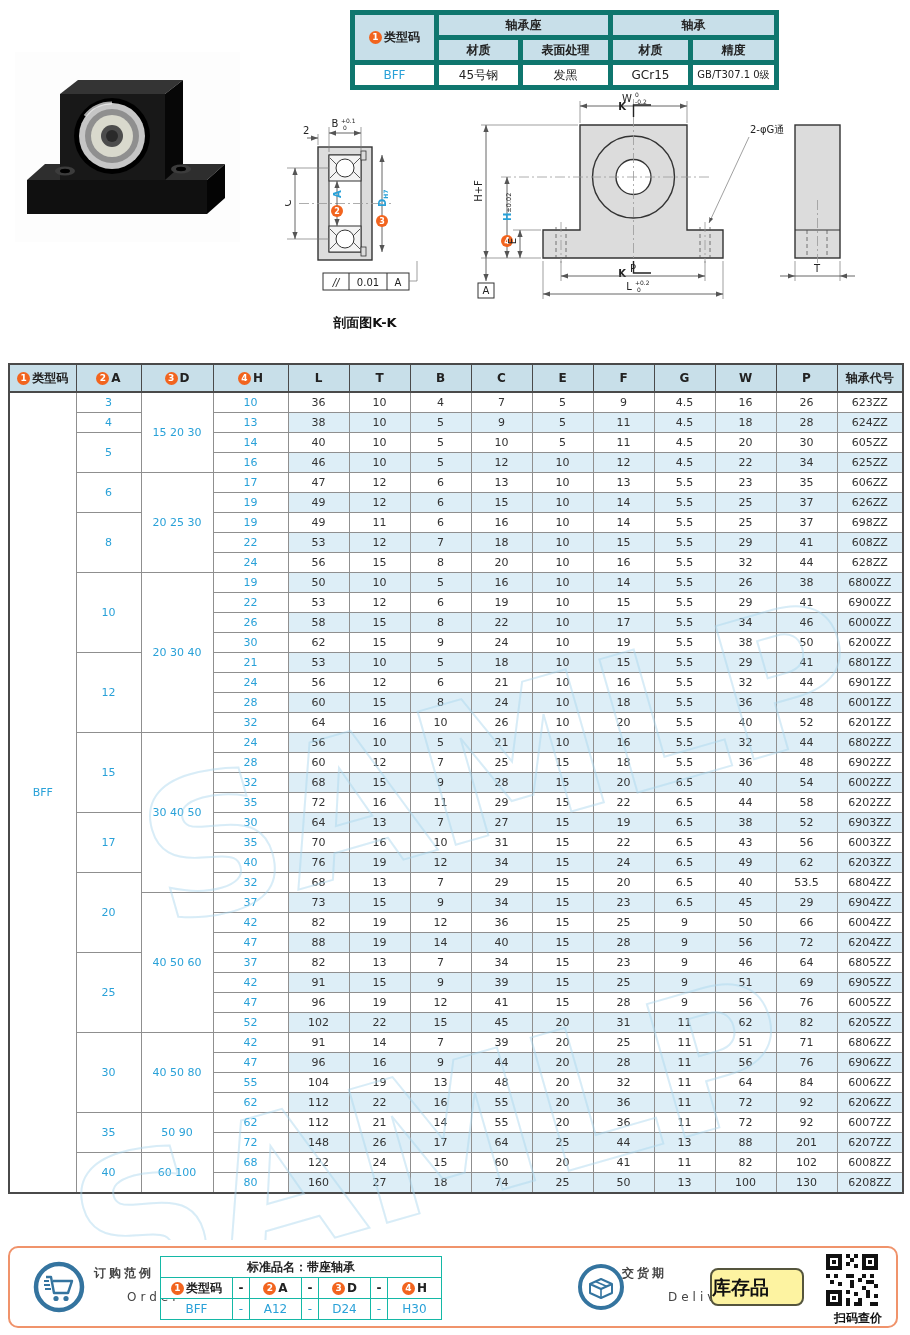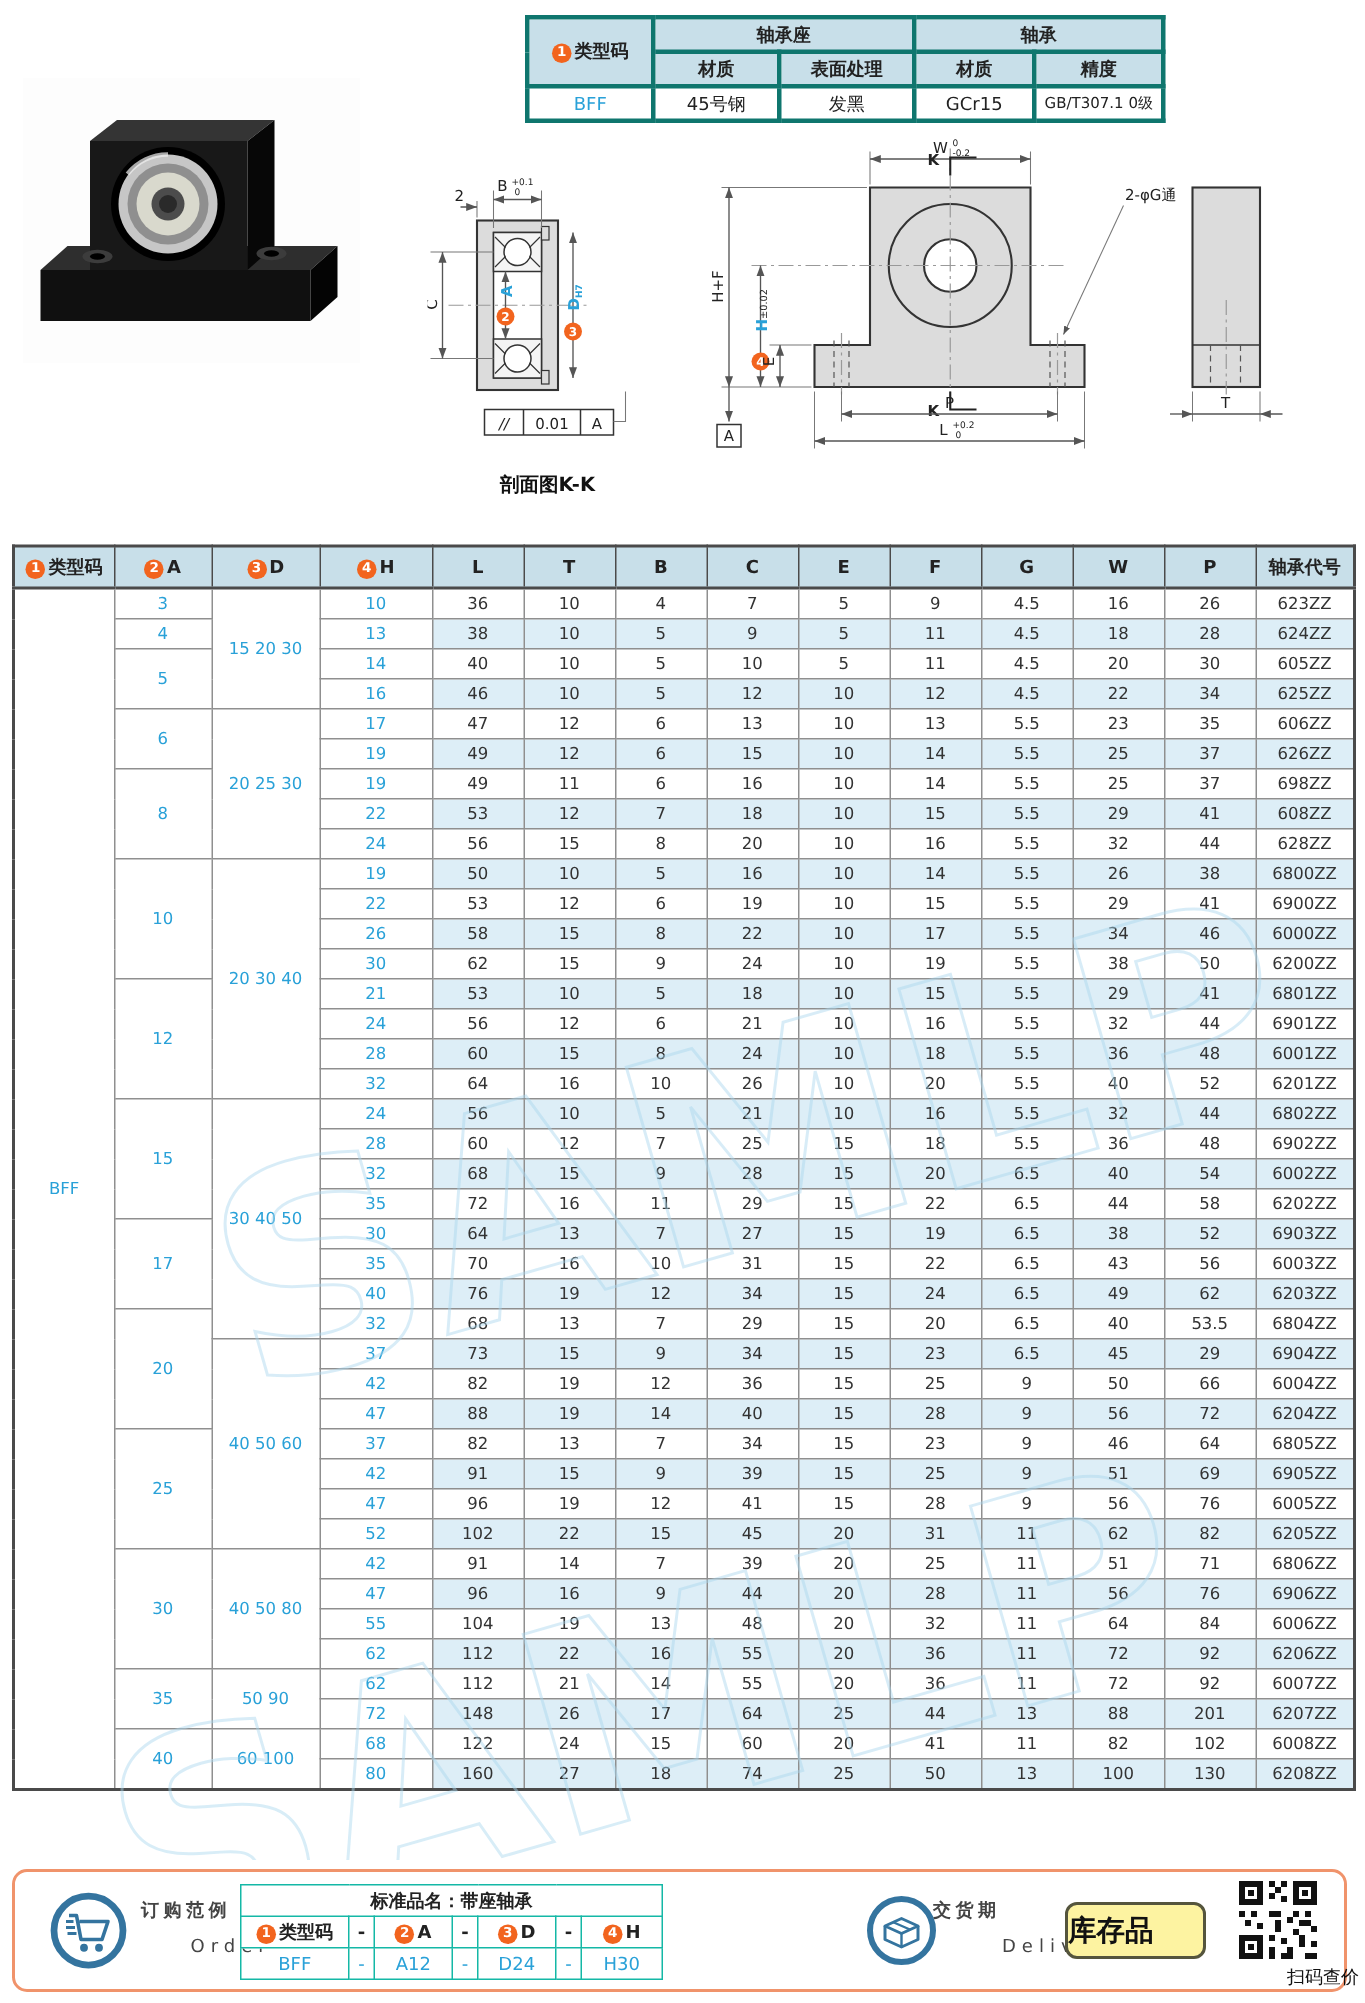--- a/index.html
+++ b/index.html
@@ -3,21 +3,21 @@
 <meta charset="utf-8">
 <style>
   html,body{margin:0;padding:0;}
   body{width:910px;height:1335px;position:relative;background:#fff;
        font-family:"DejaVu Sans","Liberation Sans",sans-serif;color:#222;}
   .page{position:absolute;inset:0;overflow:hidden;}
 
   
   table{border-collapse:collapse;}
   .spec-summary{position:absolute;left:350px;top:10px;width:424px;table-layout:fixed;font-size:12px;z-index:2;}
-  .spec-summary th,.spec-summary td{border:3px solid #0f766e;height:20px;text-align:center;padding:0;overflow:hidden;white-space:nowrap;}
+  .spec-summary th,.spec-summary td{border:5px solid #0f766e;height:20px;text-align:center;padding:0;overflow:hidden;white-space:nowrap;}
   .spec-summary th{background:#c8dfe9;font-weight:bold;}
   .spec-summary td{background:#fff;}
   .blue{color:#29a1d8;}
 
   
   .circ{display:inline-block;width:13px;height:13px;border-radius:50%;background:#f2641e;color:#fff;
         font-size:9px;line-height:13px;text-align:center;font-weight:bold;margin-right:2px;vertical-align:1px;}
 
   
   .main-table{position:absolute;left:8px;top:363px;width:894px;table-layout:fixed;font-size:11px;z-index:2;border:2px solid #4a4a4a;}
@@ -51,21 +51,21 @@
   
   .bottom-bar{position:absolute;left:8px;top:1246px;width:886px;height:78px;border:2px solid #f0936b;border-radius:10px;background:#fff;z-index:6;}
   .bb-abs{position:absolute;}
   .order-title-cn{font-size:12px;letter-spacing:3px;color:#444;font-weight:bold;}
   .order-title-en{font-size:12px;letter-spacing:4px;color:#444;margin-left:32px;}
   .order-table{position:absolute;left:150px;top:8px;font-size:12px;table-layout:fixed;}
   .order-table th,.order-table td{border:1px solid #14b8a6;text-align:center;height:20px;padding:0;white-space:nowrap;}
   .order-table th{font-weight:bold;background:#fff;}
   .badge{position:absolute;left:700px;top:20px;width:90px;height:34px;background:#fdf3a1;border:2px solid #55553d;border-radius:8px;
          font-size:19px;font-weight:bold;color:#111;line-height:34px;}
-  .qr-caption{position:absolute;left:800px;top:62px;width:96px;text-align:right;font-size:12px;color:#111;}
+  .qr-caption{position:absolute;left:800px;top:62px;width:96px;text-align:center;font-size:12px;color:#111;font-weight:bold;}
 </style>
 </head>
 <body>
 
 <div class="page">
 
   <svg class="photo" viewBox="0 0 225 190">
     <rect x="0" y="0" width="225" height="190" fill="#fdfdfd"></rect>
     <g>
       <polygon points="30,112 210,112 192,128 12,128" fill="#2e2e2e"></polygon>

